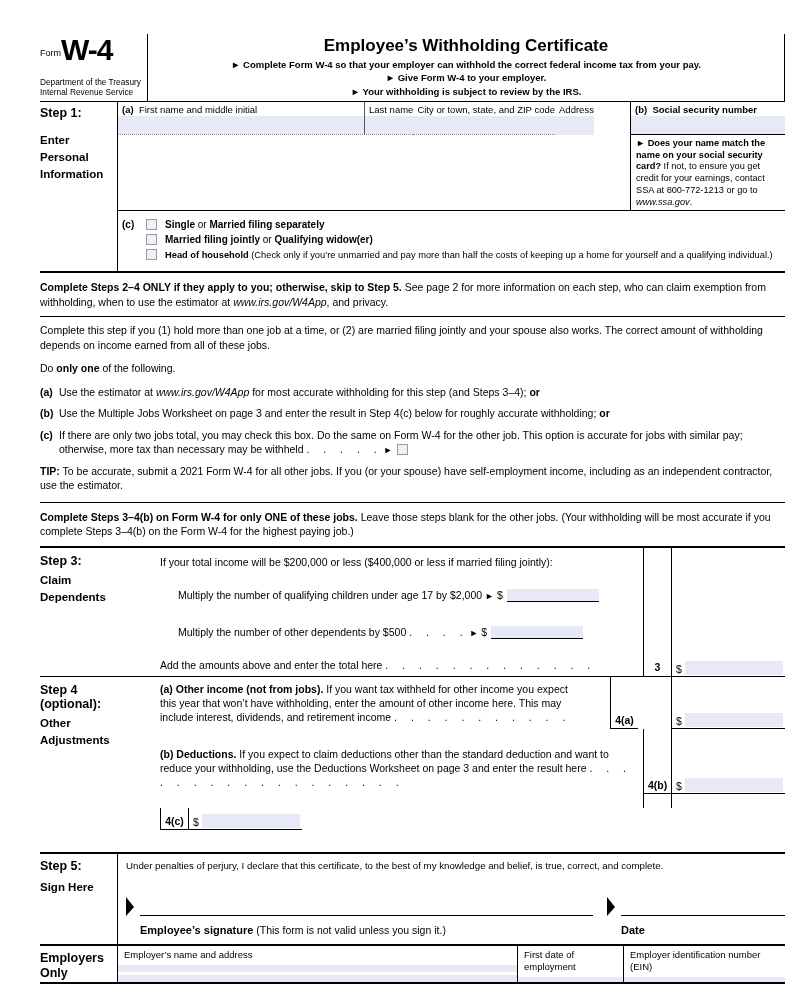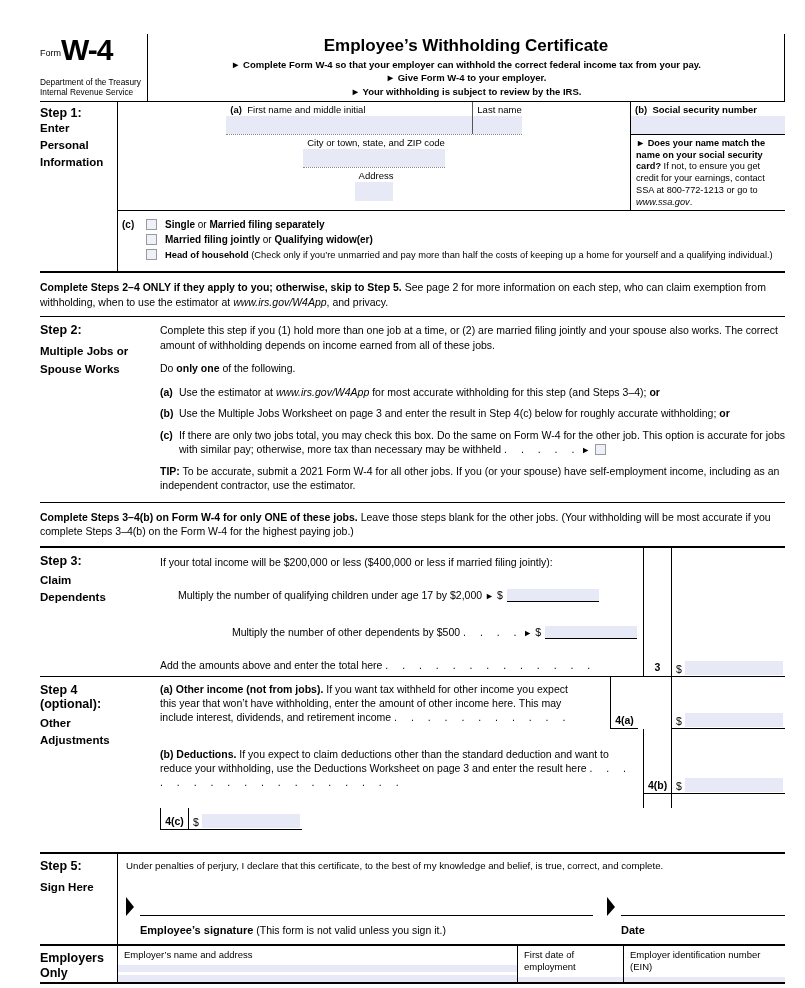--- a/index.html
+++ b/index.html
@@ -23,24 +23,24 @@
   .h-bullet { font-size:9.5px; font-weight:bold; line-height:1.4; }
   .h-right { width:130px; text-align:center; display:flex; flex-direction:column; }
   .omb { font-size:9.3px; border-bottom:1px solid #000; padding:4px 2px 8px; }
   .year { font-size:31px; font-weight:bold; letter-spacing:0.5px; padding-top:3px; }
   .yr-o { color:#fff; -webkit-text-stroke:1.2px #8e8e8e; font-weight:bold; }
 
   
   .s1 { display:flex; border-bottom:2px solid #000; }
   .s1-label { width:78px; border-right:1px solid #000; padding-top:4px; }
   .step-h { font-weight:bold; font-size:12.5px; }
-  .step-sub { font-weight:bold; font-size:11.5px; line-height:1.5; margin-top:0; width:72px; }
+  .step-sub { font-weight:bold; font-size:11.5px; line-height:1.5; margin-top:12px; width:72px; }
   .s1-body { flex:1; display:flex; flex-direction:column; }
   .s1-top { display:flex; border-bottom:1px solid #000; }
-  .s1-fields { flex:1; display:flex; flex-direction:column;align-items:center; }
+  .s1-fields { flex:1; display:flex; flex-direction:row; }
   .frow { display:flex; height:33px; border-bottom:1px dotted #8a8a8a; }
   .frow:last-child { border-bottom:none; }
   .fcell { flex:1; display:flex; flex-direction:column; }
   .fcell .lbl { font-size:9.5px; padding:2px 0 1px 4px; }
   .fcell .lbl b { font-weight:bold; }
   .fill { flex:1; background:#e7eaf6; }
   .cell-first { border-right:1px solid #555; flex:0 0 247px; }
   .s1-right { width:155px; border-left:1px solid #000; display:flex; flex-direction:column; }
   .ssn-cell { height:33px; border-bottom:1px solid #000; display:flex; flex-direction:column; }
   .ssn-cell .lbl { font-size:9.5px; font-weight:bold; padding:2px 0 1px 4px; }
@@ -208,24 +208,20 @@
         </div>
       </div>
     </div>
   </div>
 
   <p class="para"><b>Complete Steps 2–4 ONLY if they apply to you; otherwise, skip to Step 5.</b><span> See page 2 for more information on each step, who can claim exemption from withholding, when to use the estimator at </span><i>www.irs.gov/W4App</i><span>, and privacy.</span></p>
 
   <div class="rule"></div>
 
   <div class="s2">
-    <div class="s2-label">
-      <div class="step-h">Step 2:</div>
-      <div class="step-sub">Multiple Jobs or Spouse Works</div>
-    </div>
     <div class="s2-body">
       <p>Complete this step if you (1) hold more than one job at a time, or (2) are married filing jointly and your spouse also works. The correct amount of withholding depends on income earned from all of these jobs.</p>
       <p><span>Do </span><b>only one</b><span> of the following.</span></p>
       <div class="li">
         <span class="li-code">(a)</span>
         <span class="li-text"><span>Use the estimator at </span><i>www.irs.gov/W4App</i><span> for most accurate withholding for this step (and Steps 3–4); </span><b>or</b></span>
       </div>
       <div class="li">
         <span class="li-code">(b)</span>
         <span class="li-text"><span>Use the Multiple Jobs Worksheet on page 3 and enter the result in Step 4(c) below for roughly accurate withholding; </span><b>or</b></span>
@@ -254,21 +250,21 @@
         <div class="s34-content r-intro">If your total income will be $200,000 or less ($400,000 or less if married filing jointly):</div>
         <div class="s34-code"></div>
             <div class="s34-amt"></div>
       </div>
       <div class="s34-row" style="height:37px;">
         <div class="s34-content indent" style="padding-top:13px;"><span>Multiply the number of qualifying children under age 17 by $2,000</span> <span class="arrow-sm">►</span> <span>$</span><span class="inline-fill"></span></div>
         <div class="s34-code"></div>
             <div class="s34-amt"></div>
       </div>
       <div class="s34-row" style="height:36px;">
-        <div class="s34-content indent" style="padding-top:13px;text-align:right;"><span>Multiply the number of other dependents by $500 </span><span class="dots">. . . .</span>&nbsp;&nbsp;<span class="arrow-sm">►</span> <span>$</span><span class="inline-fill"></span></div>
+        <div class="s34-content indent" style="padding-top:13px;"><span>Multiply the number of other dependents by $500 </span><span class="dots">. . . .</span>&nbsp;&nbsp;<span class="arrow-sm">►</span> <span>$</span><span class="inline-fill"></span></div>
         <div class="s34-code"></div>
             <div class="s34-amt"></div>
       </div>
       <div class="s34-row" style="height:28px;">
         <div class="s34-content" style="padding-top:10px;"><span>Add the amounts above and enter the total here </span><span class="dots">. . . . . . . . . . . . .</span></div>
         <div class="s34-code">
               <span style="padding-bottom:3px;">3</span>
             </div>
         <div class="s34-amt">
               <div class="amt-inner">

